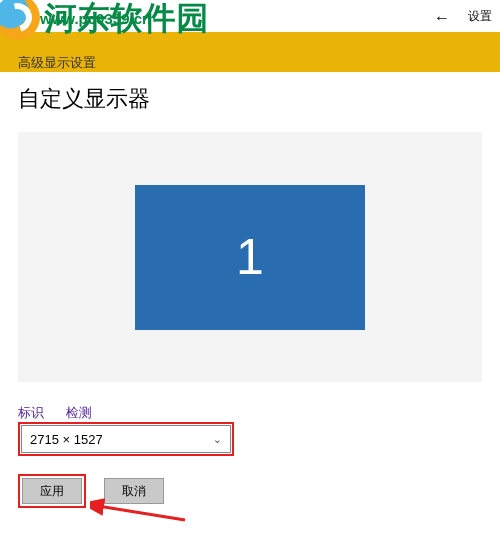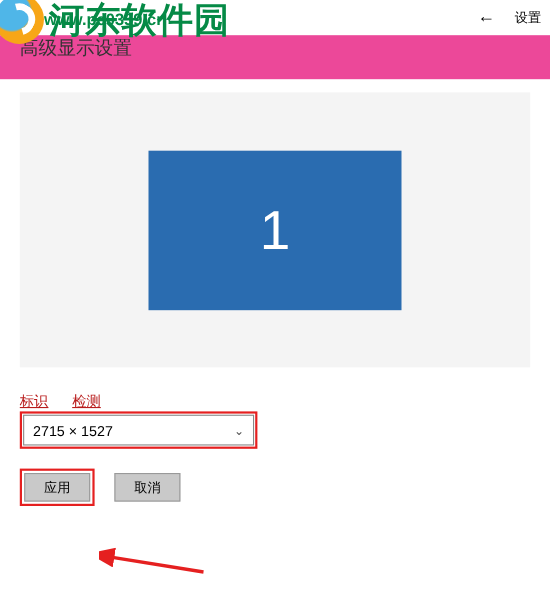--- a/index.html
+++ b/index.html
@@ -20,25 +20,25 @@
     font-size: 12px;
     justify-content: flex-end;
   }
   .back-arrow {
     font-size: 16px;
     margin-right: 18px;
     cursor: pointer;
   }
   .header {
     height: 40px;
-    background: #ec4899;
-    display: flex;
-    align-items: flex-start;
+    background: #eab308;
+    display: flex;
+    align-items: flex-end;
     padding: 0 18px;
-    font-size: 17px;
+    font-size: 13px;
     color: #333;
   }
   .content {
     padding: 12px 18px 0 18px;
   }
   .page-title {
     font-size: 22px;
     font-weight: 400;
     margin-bottom: 18px;
   }
@@ -61,24 +61,23 @@
   .monitor-num {
     color: #fff;
     font-size: 50px;
     font-weight: 200;
   }
   .links {
     margin-top: 22px;
     font-size: 13px;
   }
   .links span {
-    color: #b91c1c;
+    color: #4c1d95;
     margin-right: 18px;
     cursor: pointer;
-    text-decoration: underline;
   }
   .section-label {
     font-size: 13px;
     margin-top: 25px;
     margin-bottom: 6px;
     color: #333;
   }
   .res-wrap {
     display: inline-block;
     border: 2px solid #e52020;
@@ -187,20 +186,21 @@
 <div class="titlebar">
   <span class="back-arrow">←</span>
   <span>设置</span>
 </div>
 
 <div class="header">
   <span>高级显示设置</span>
 </div>
 
 <div class="content">
+  <h1 class="page-title">自定义显示器</h1>
 
   <div class="display-area">
     <div class="monitor">
       <span class="monitor-num">1</span>
     </div>
   </div>
 
   <div class="links">
     <span>标识</span>
     <span>检测</span>

